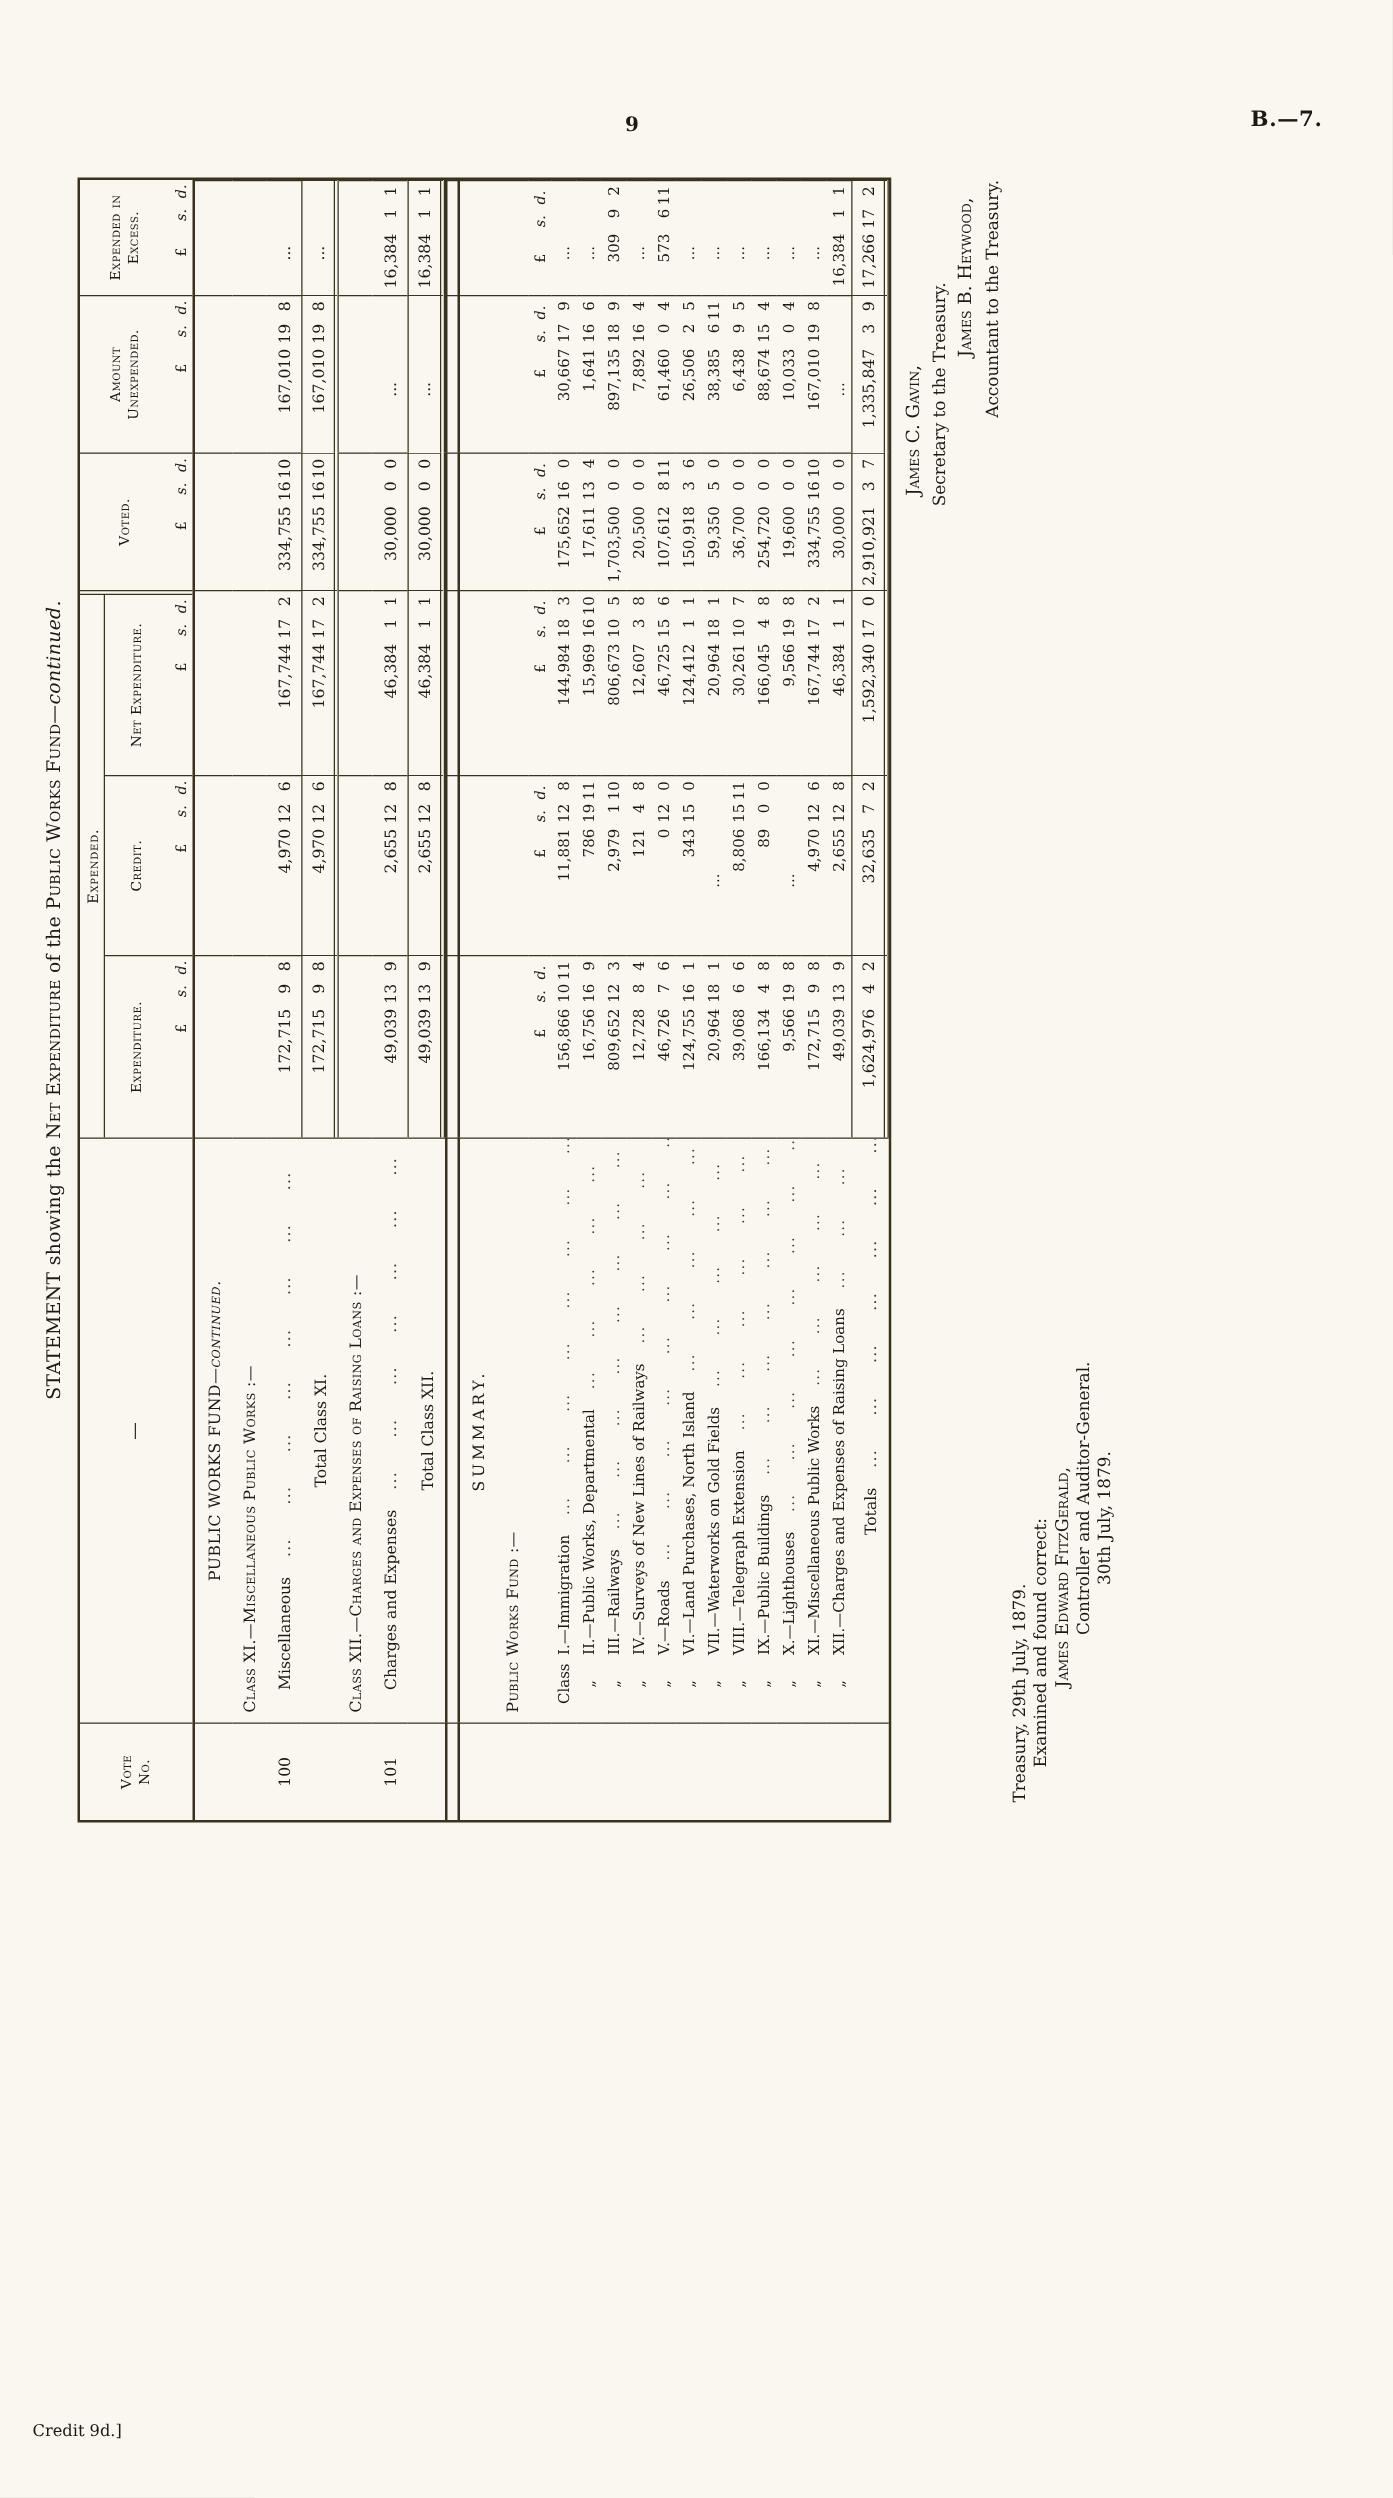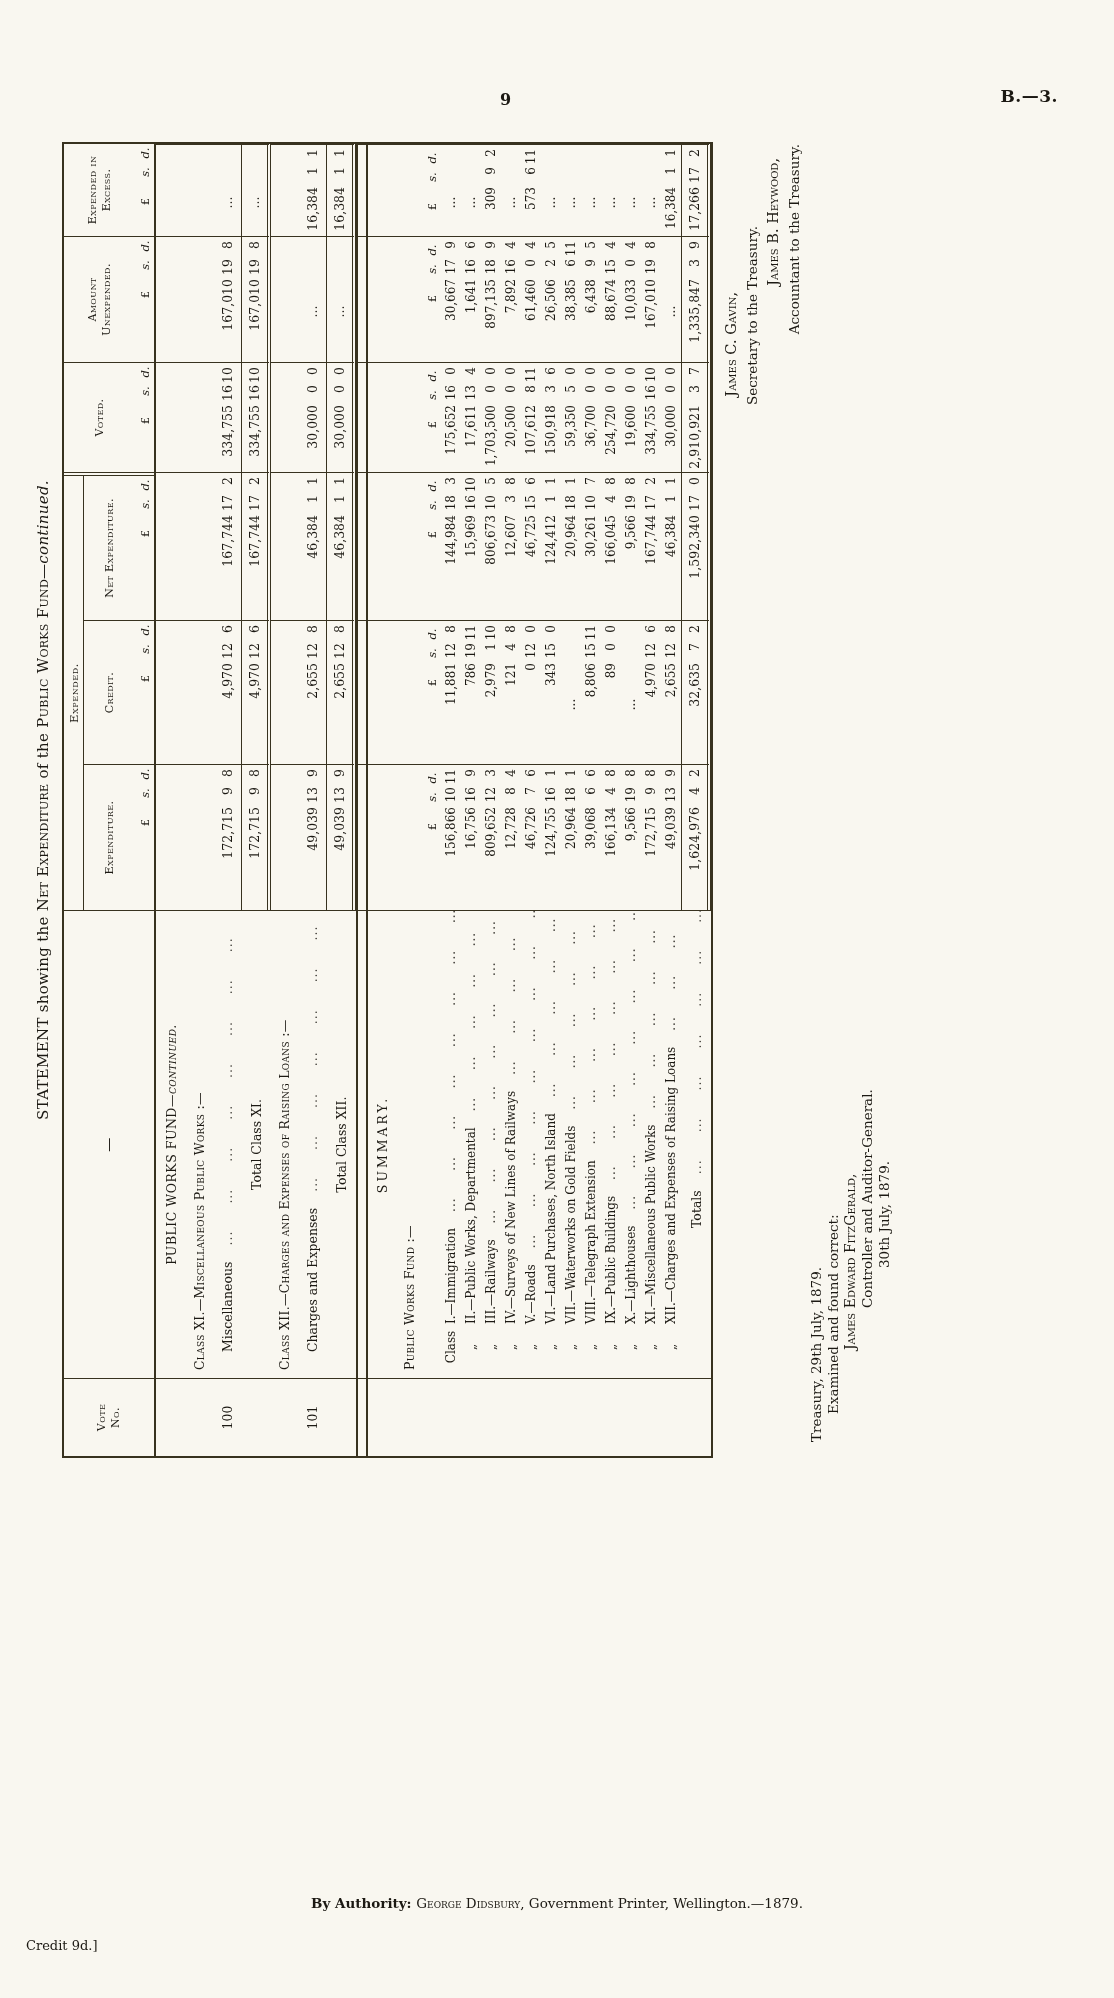--- a/index.html
+++ b/index.html
@@ -139,21 +139,21 @@
   .imprint{ position:absolute; top:1895px; left:0; width:100%; text-align:center; font-size:13.5px; }
   .imp-prefix{ font-weight:bold; }
   .imp-name{ font-variant:small-caps; }
   .price{ position:absolute; left:26px; top:1938px; font-size:13px; }
 </style>
 </head>
 <body>
 
 <div class="page">
   <div class="page-number">9</div>
-  <div class="doc-ref">B.—3.</div>
+  <div class="doc-ref">B.—7.</div>
 
   <div class="rot">
     <div class="stmt-title"><span class="tp-plain">STATEMENT</span><span class="tp-plain"> showing the </span><span class="tp-smallcaps">Net Expenditure</span><span class="tp-plain"> of the </span><span class="tp-smallcaps">Public Works Fund</span><span class="tp-italic">—continued.</span></div>
 
     <div class="ftable">
       <div class="thead">
         <div class="hc c-vote nolsd">
             <span class="hlabel">Vote No.</span>
           </div>
         <div class="hc c-desc nolsd">
@@ -941,17 +941,14 @@
       <div class="audit">
         <div class="a-treasury">Treasury, 29th July, 1879.</div>
         <div class="a-examined">Examined and found correct:</div>
         <div class="a-name">James Edward FitzGerald,</div>
         <div class="a-title">Controller and Auditor-General.</div>
         <div class="a-date">30th July, 1879.</div>
       </div>
     </div>
   </div>
 
-  <div class="imprint">
-    <span class="imp-prefix">By Authority: </span><span class="imp-name">George Didsbury</span><span>, Government Printer, Wellington.—1879.</span>
-  </div>
   <div class="price">Credit 9d.]</div>
 </div>
 
 </body></html>

